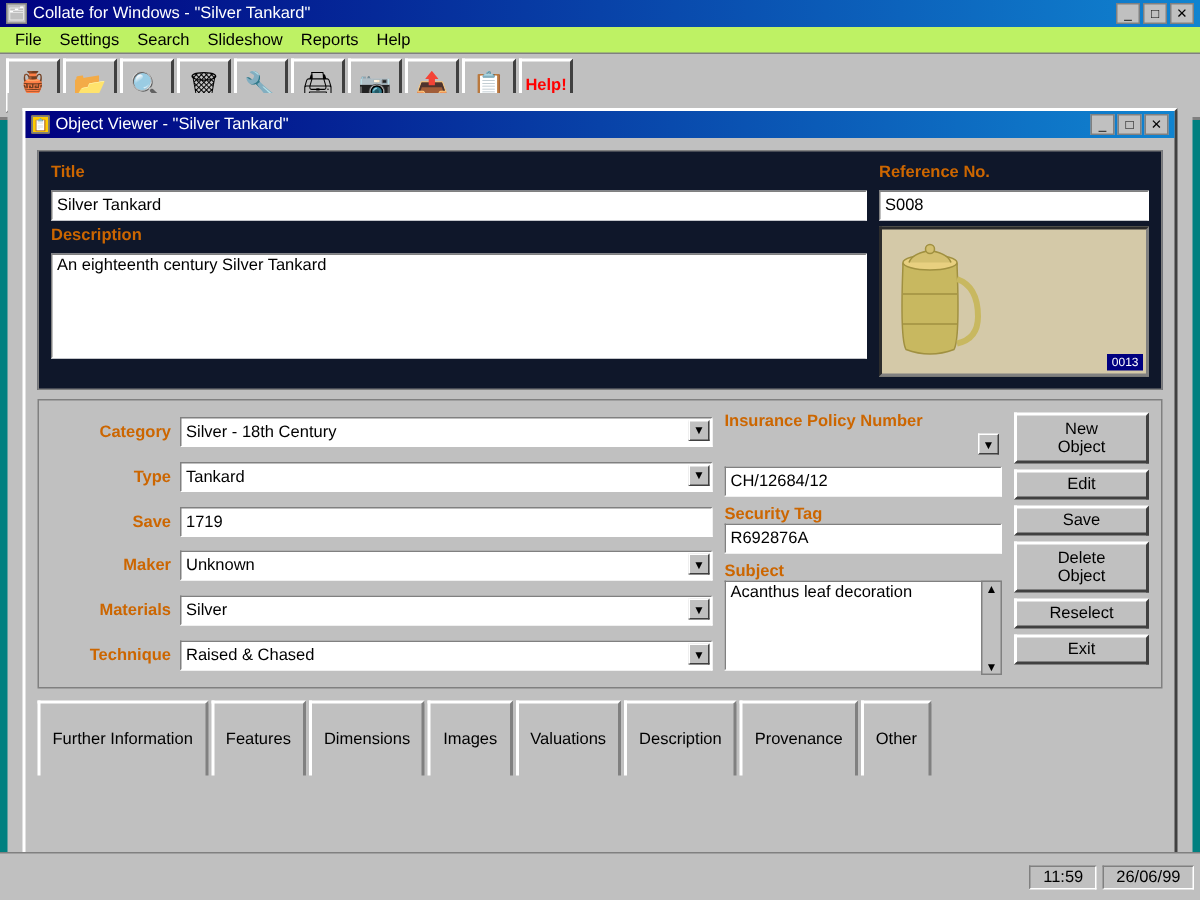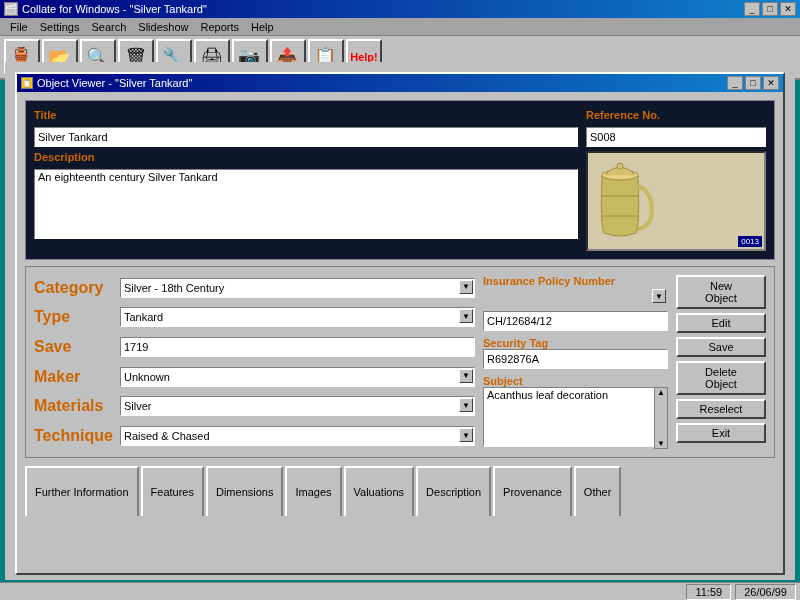--- a/index.html
+++ b/index.html
@@ -41,21 +41,21 @@
     .title-bar-btn {
       width: 16px; height: 14px;
       background: #c0c0c0;
       border: 1px solid #808080;
       display: flex; align-items: center; justify-content: center;
       font-size: 9px; color: black; cursor: pointer;
     }
 
     
     .menu-bar {
-      background: #a3a3a3;
+      background: #bef264;
       height: 18px;
       display: flex;
       align-items: center;
       padding: 0 4px;
       border-bottom: 1px solid #808080;
     }
     .menu-item {
       padding: 2px 6px;
       font-size: 11px;
       cursor: pointer;
@@ -241,22 +241,22 @@
     .mid-right {
       width: 90px;
       display: flex;
       flex-direction: column;
       gap: 4px;
     }
 
     .row-label {
       color: #cc6600;
       font-weight: bold;
-      text-align: left;
-      font-size: 16px;
+      text-align: right;
+      font-size: 11px;
     }
 
     .select-wrapper {
       position: relative;
       display: flex;
     }
     .select-wrapper select {
       width: 100%;
       height: 20px;
       appearance: none;
@@ -324,21 +324,21 @@
       border-top: 2px solid #ffffff;
       border-left: 2px solid #ffffff;
       border-right: 2px solid #808080;
       z-index: 1;
     }
 
     
     .status-bar {
       position: absolute;
       bottom: 0; left: 0; right: 0;
-      height: 18px;
+      height: 32px;
       background: #c0c0c0;
       display: flex;
       align-items: center;
       border-top: 1px solid #808080;
       padding: 0 4px;
       gap: 4px;
       justify-content: flex-end;
     }
     .status-cell {
       border-top: 1px solid #808080;

